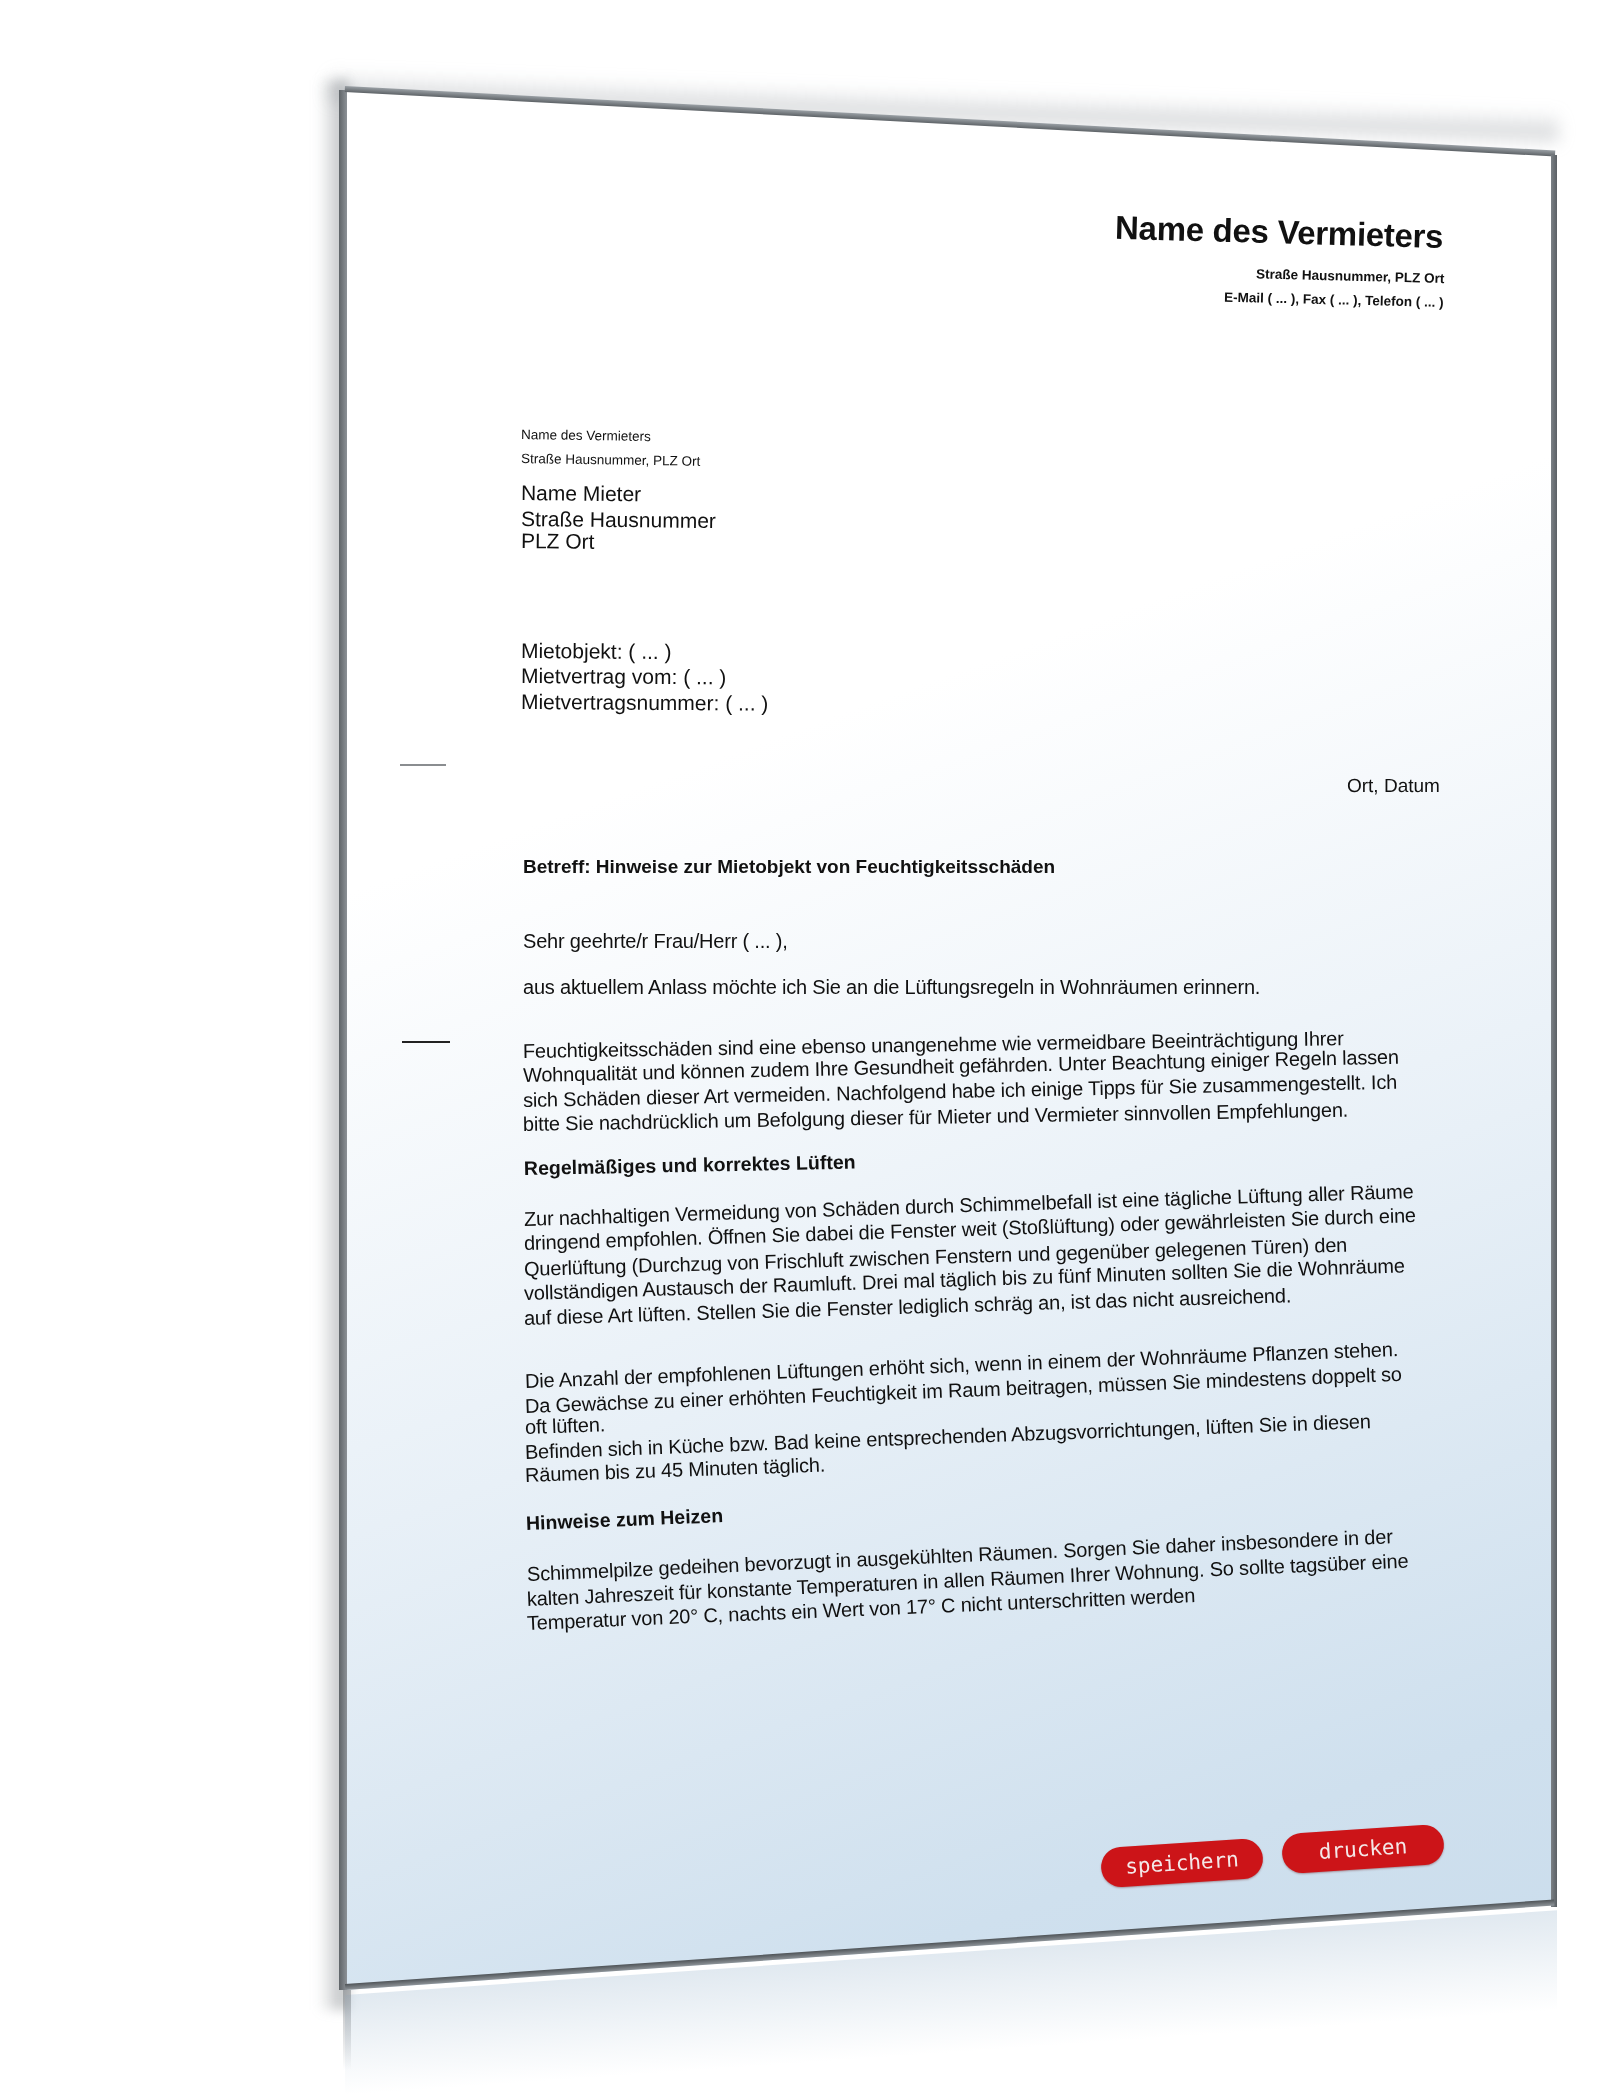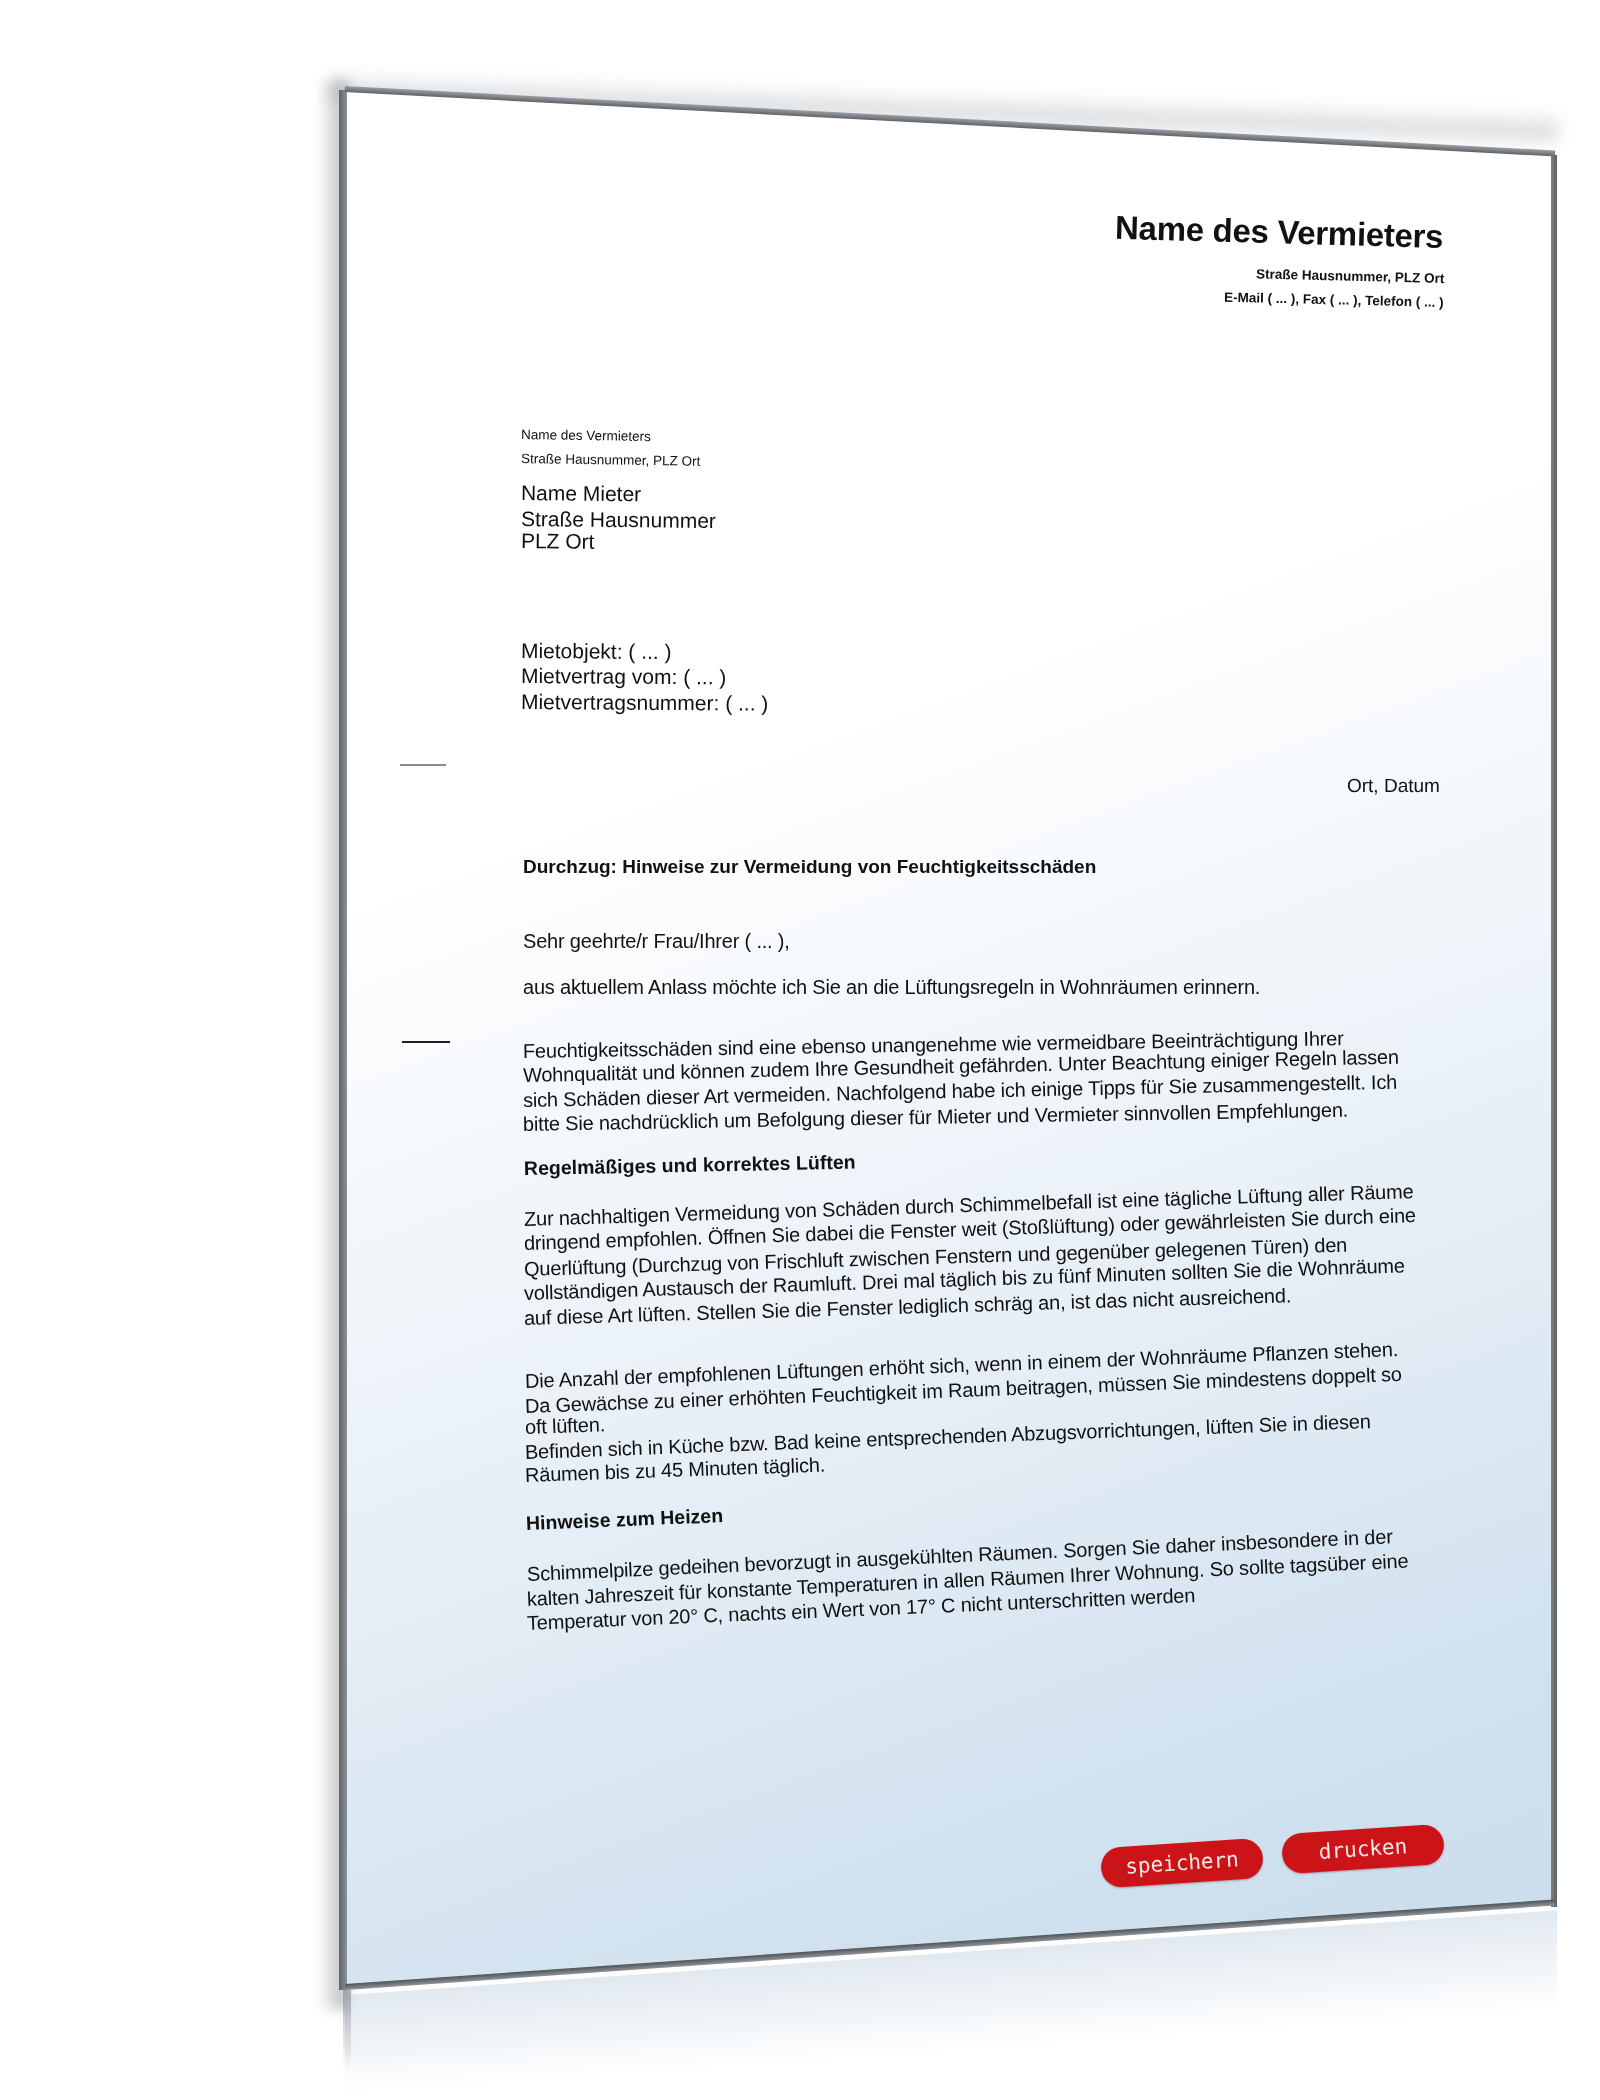--- a/index.html
+++ b/index.html
@@ -102,23 +102,23 @@
 
   <div class="abs ref" style="left:521px; top:638px;">Mietobjekt: ( ... )</div>
   <div class="abs ref" style="left:521px; top:663px;">Mietvertrag vom: ( ... )</div>
   <div class="abs ref" style="left:521px; top:689px;">Mietvertragsnummer: ( ... )</div>
 
   <div class="fold-mark" style="left:400px; top:764px; width:46px; background:#8a8d90;"></div>
   <div class="fold-mark" style="left:402px; top:1041px; width:48px; background:#222;"></div>
 
   <div class="abs date" style="right:160px; top:775px;">Ort, Datum</div>
 
-  <div class="abs subject" style="left:523px; top:856px;">Durchzug: Hinweise zur Vermeidung von Feuchtigkeitsschäden</div>
+  <div class="abs subject" style="left:523px; top:856px;">Betreff: Hinweise zur Mietobjekt von Feuchtigkeitsschäden</div>
 
-  <div class="abs body-line" style="left:523px; top:930px;">Sehr geehrte/r Frau/Ihrer ( ... ),</div>
+  <div class="abs body-line" style="left:523px; top:930px;">Sehr geehrte/r Frau/Herr ( ... ),</div>
   <div class="abs body-line" style="left:523px; top:976px;">aus aktuellem Anlass möchte ich Sie an die Lüftungsregeln in Wohnräumen erinnern.</div>
 
   <div class="abs body-line" style="left:523px; top:1040px; transform:rotate(-0.9deg);">Feuchtigkeitsschäden sind eine ebenso unangenehme wie vermeidbare Beeinträchtigung Ihrer</div>
   <div class="abs body-line" style="left:523px; top:1064px; transform:rotate(-1.2deg);">Wohnqualität und können zudem Ihre Gesundheit gefährden. Unter Beachtung einiger Regeln lassen</div>
   <div class="abs body-line" style="left:523px; top:1089px; transform:rotate(-1.2deg);">sich Schäden dieser Art vermeiden. Nachfolgend habe ich einige Tipps für Sie zusammengestellt. Ich</div>
   <div class="abs body-line" style="left:523px; top:1113px; transform:rotate(-1.0deg);">bitte Sie nachdrücklich um Befolgung dieser für Mieter und Vermieter sinnvollen Empfehlungen.</div>
 
   <div class="abs heading" style="left:524px; top:1157px; transform:rotate(-1.1deg);">Regelmäßiges und korrektes Lüften</div>
 
   <div class="abs body-line" style="left:524px; top:1208px; transform:rotate(-1.8deg);">Zur nachhaltigen Vermeidung von Schäden durch Schimmelbefall ist eine tägliche Lüftung aller Räume</div>

